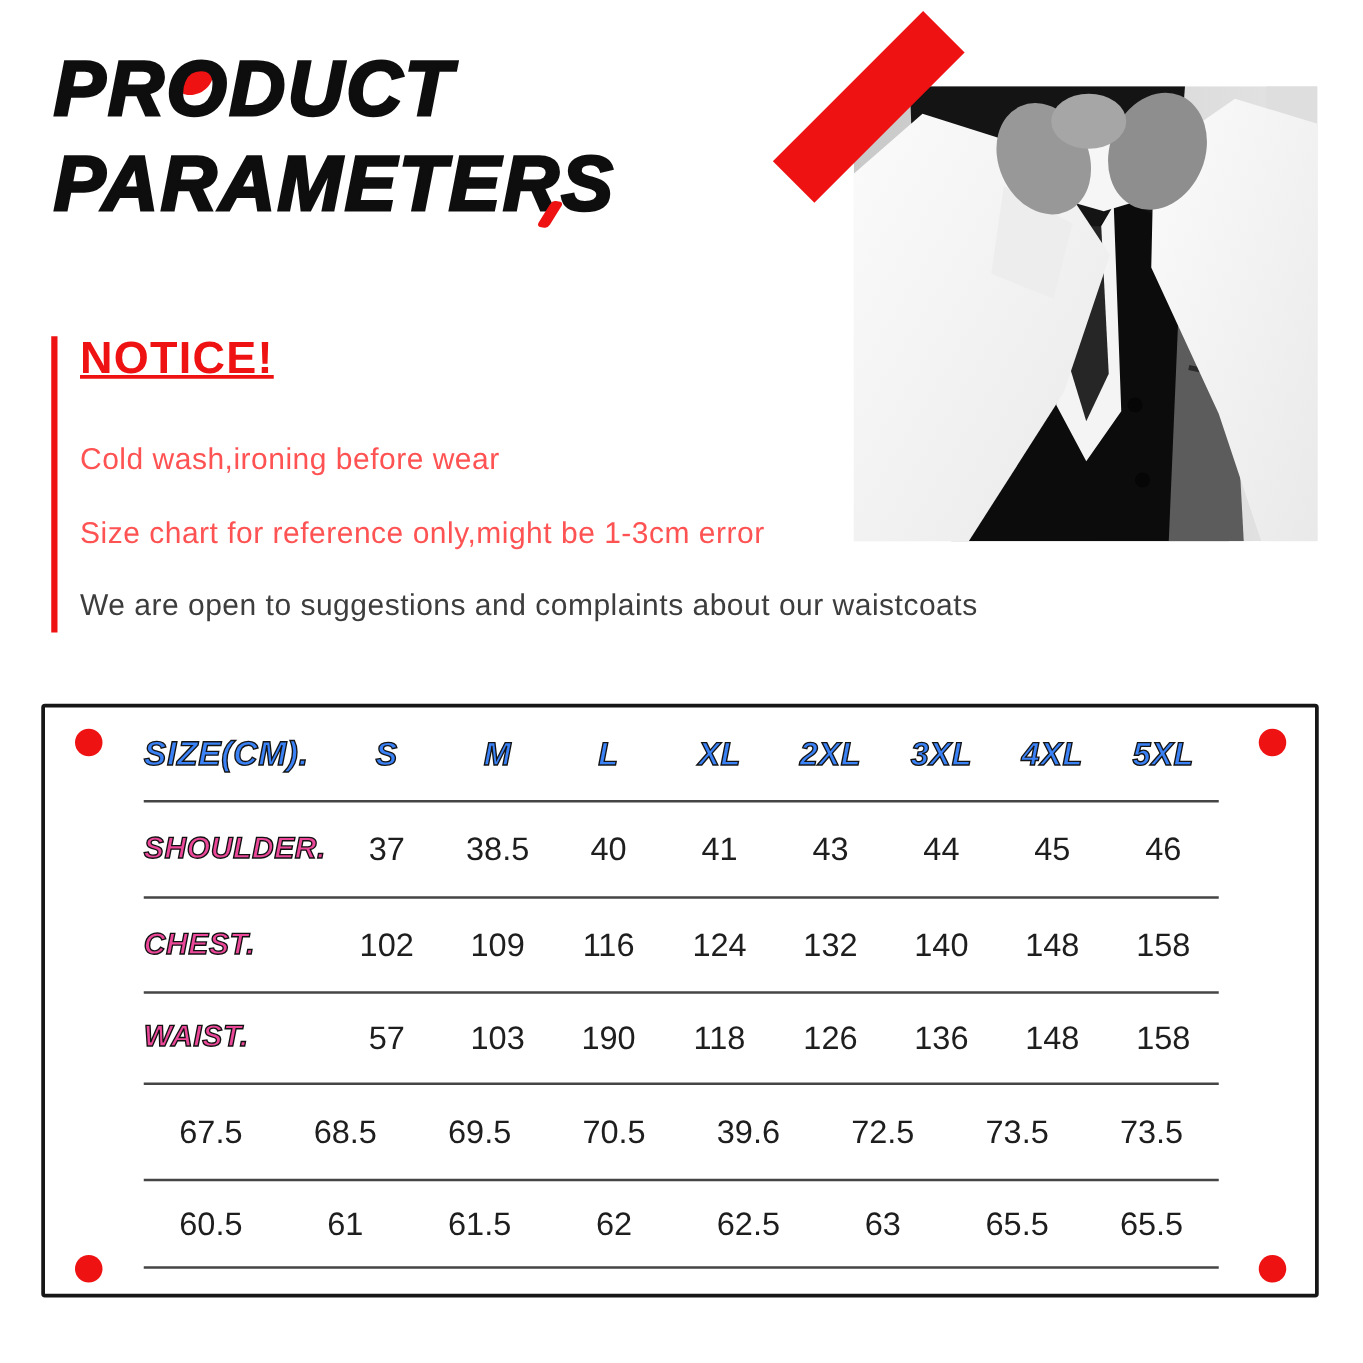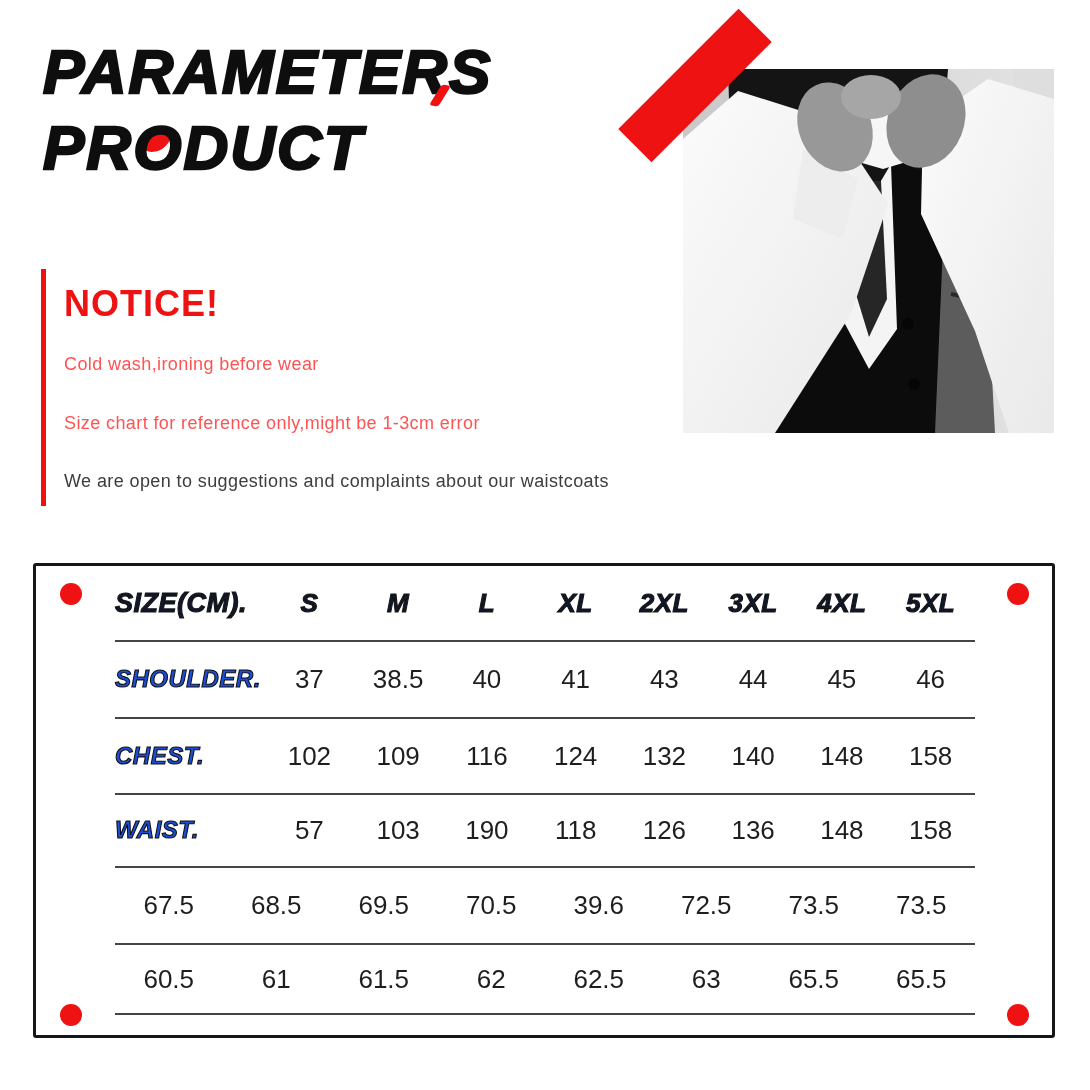--- a/index.html
+++ b/index.html
@@ -33,24 +33,24 @@
   .red-stripe{
     position:absolute;left:610px;top:62px;width:170px;height:47px;
     background:var(--accent-red);transform:rotate(-45deg);z-index:5;
   }
   
   .photo{position:absolute;left:683px;top:69px;width:371px;height:364px;z-index:2;}
   .photo svg{display:block;width:100%;height:100%;}
   
   .notice-bar{position:absolute;left:41px;top:269px;width:5px;height:237px;background:var(--accent-red);}
   .notice-heading{
-    position:absolute;left:64px;top:283px;
-    font-size:36px;font-weight:bold;letter-spacing:1px;color:var(--accent-red);
-  }
-  .notice-line{position:absolute;left:64px;font-size:18px;letter-spacing:.4px;white-space:nowrap;}
+    position:absolute;left:64px;top:265px;
+    font-size:36px;font-weight:bold;letter-spacing:1px;color:var(--accent-red);text-decoration:underline;
+  }
+  .notice-line{position:absolute;left:64px;font-size:24px;letter-spacing:.4px;white-space:nowrap;}
   .notice-line.red{color:var(--soft-red);}
   .notice-line.dark{color:var(--dark-text);}
   .nl1{top:354px;} .nl2{top:413px;} .nl3{top:471px;}
   
   .table-frame{
     position:absolute;left:33px;top:563px;width:1022px;height:475px;
     border:3px solid var(--table-border);border-radius:3px;background:#fff;
     box-sizing:border-box;
   }
   .dot{position:absolute;width:22px;height:22px;border-radius:50%;background:var(--accent-red);}
@@ -59,38 +59,38 @@
   .table-content{position:absolute;left:79px;top:0;width:860px;}
   .trow{display:flex;align-items:center;border-bottom:2px solid var(--line-color);}
   .trow.thead{height:74px;}
   .trow.r0{height:75px;} .trow.r1{height:74px;} .trow.r2{height:71px;}
   .trow.r3{height:75px;} .trow.r4{height:68px;}
   .cell{flex:1;text-align:center;font-family:Liberation Sans, sans-serif;
         font-size:26px;color:#1e1e1e;}
   .cell.lbl{
     flex:0 0 150px;text-align:left;
     font-family:"Liberation Sans",sans-serif;
-    font-style:italic;font-weight:bold;color:#1d4ed8;
+    font-style:italic;font-weight:bold;color:#ec4899;
     font-size:24px;line-height:1.12;letter-spacing:.5px;
     -webkit-text-stroke:1.1px #101010;
   }
   .thead .cell{
     font-family:"Liberation Sans",sans-serif;
-    font-style:italic;font-weight:bold;color:#0f172a;
+    font-style:italic;font-weight:bold;color:#3b82f6;
     font-size:26px;letter-spacing:.5px;
     -webkit-text-stroke:1.1px #131313;
   }
   .thead .cell.lbl{font-size:27px;}
 </style>
 </head>
 <body>
 
 <div class="title-block">
+  <div><span>PR</span><span class="accent-o">O</span><span>DUCT</span></div>
   <div><span>PARAMETE</span><span class="accent-r">R</span><span>S</span></div>
-  <div><span>PR</span><span class="accent-o">O</span><span>DUCT</span></div>
 </div>
 
 <div class="red-stripe"></div>
 
 <div class="photo">
   <svg viewBox="0 0 371 364" preserveAspectRatio="none">
     <defs>
       <linearGradient id="bg" x1="0" y1="0" x2="1" y2="0">
         <stop offset="0" stop-color="#c9c9c9"></stop>
           <stop offset="1" stop-color="#e4e4e4"></stop>

